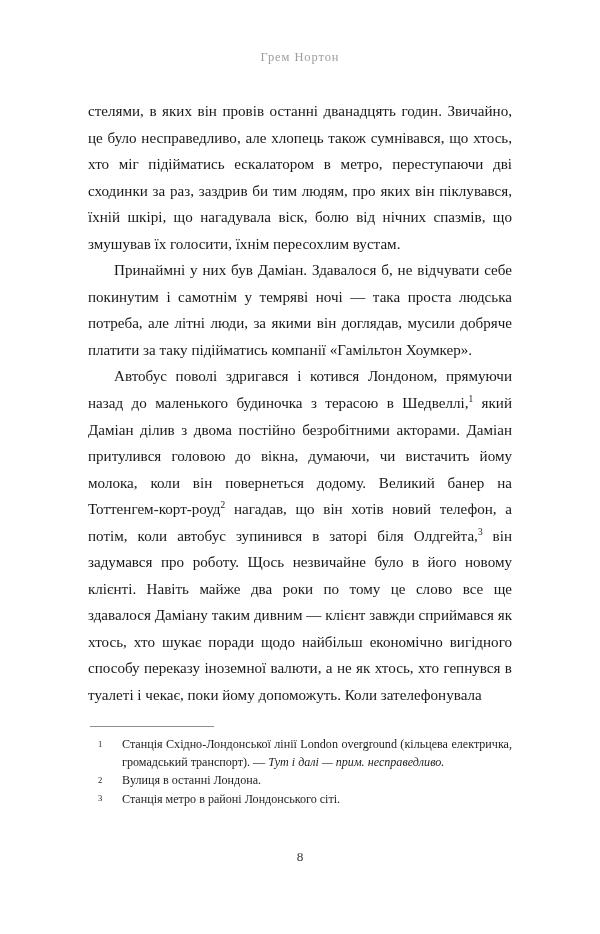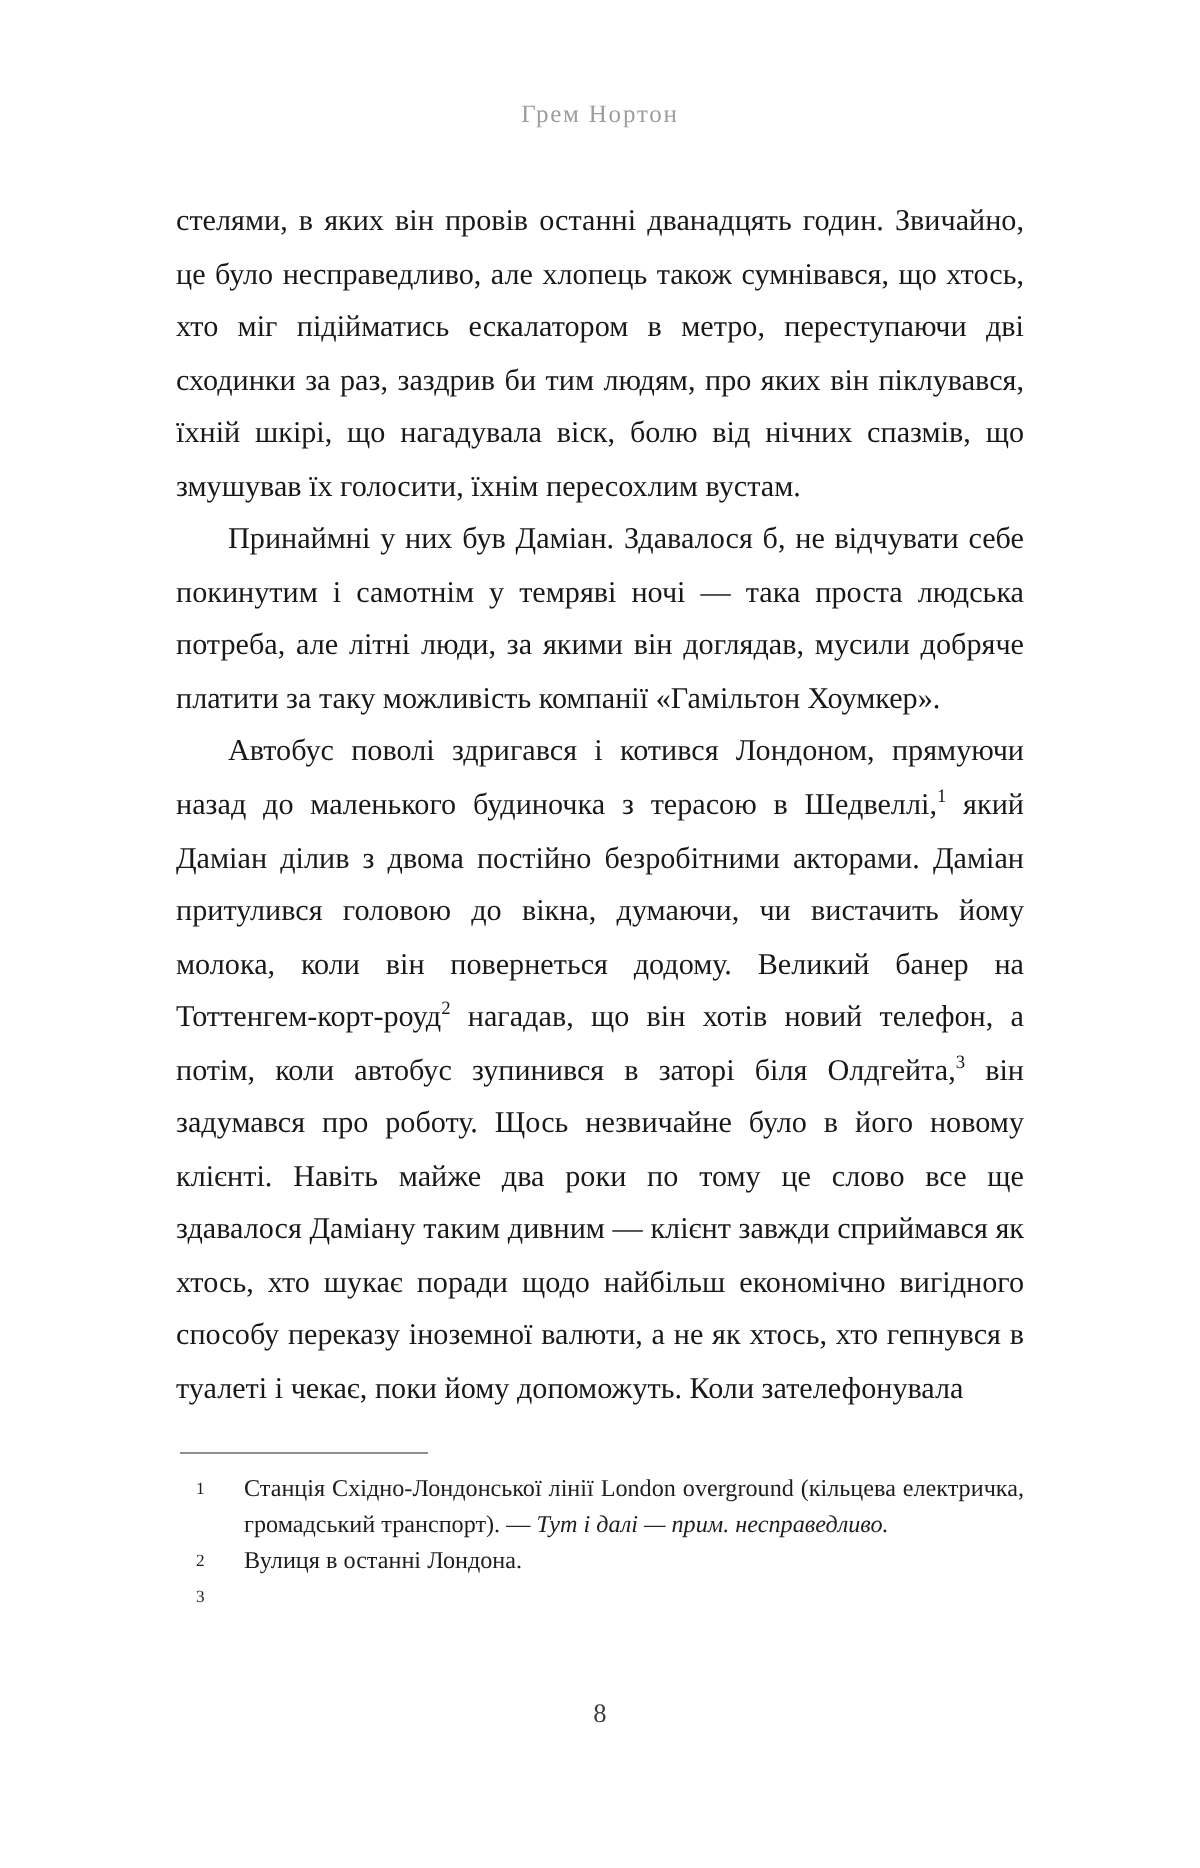--- a/index.html
+++ b/index.html
@@ -104,28 +104,28 @@
 </style>
 </head>
 <body>
 
 <div class="page">
 
   <div class="running-head">Грем Нортон</div>
 
   <div class="textblock" id="body-block">
       <p class="noindent">стелями, в яких він провів останні дванадцять годин. Звичайно, це було несправедливо, але хлопець також сумнівався, що хтось, хто міг підійматись ескалатором в метро, переступаючи дві сходинки за раз, заздрив би тим людям, про яких він піклувався, їхній шкірі, що нагадувала віск, болю від нічних спазмів, що змушував їх голосити, їхнім пересохлим вустам.</p>
-      <p>Принаймні у них був Даміан. Здавалося б, не відчувати себе покинутим і самотнім у темряві ночі — така проста людська потреба, але літні люди, за якими він доглядав, мусили добряче платити за таку можливість компанії «Гамільтон Хоумкер».</p>
+      <p>Принаймні у них був Даміан. Здавалося б, не відчувати себе покинутим і самотнім у темряві ночі — така проста людська потреба, але літні люди, за якими він доглядав, мусили добряче платити за таку підійматись компанії «Гамільтон Хоумкер».</p>
       <p>Автобус поволі здригався і котився Лондоном, прямуючи назад до маленького будиночка з терасою в Шедвеллі,<sup class="fnref">1</sup> який Даміан ділив з двома постійно безробітними акторами. Даміан притулився головою до вікна, думаючи, чи вистачить йому молока, коли він повернеться додому. Великий банер на Тоттенгем-корт-роуд<sup class="fnref">2</sup> нагадав, що він хотів новий телефон, а потім, коли автобус зупинився в заторі біля Олдгейта,<sup class="fnref">3</sup> він задумався про роботу. Щось незвичайне було в його новому клієнті. Навіть майже два роки по тому це слово все ще здавалося Даміану таким дивним — клієнт завжди сприймався як хтось, хто шукає поради щодо найбільш економічно вигідного способу переказу іноземної валюти, а не як хтось, хто гепнувся в туалеті і чекає, поки йому допоможуть. Коли зателефонувала</p>
     </div>
 
   <div class="footnotes">
     <div class="fn-rule"></div>
     <div class="fn-list" id="fn-list">
         <div class="fn-item"><span class="fn-num">1</span><span>Станція Східно-Лондонської лінії London overground (кільцева електричка, громадський транспорт). — <i>Тут і далі — прим. несправедливо.</i></span></div>
         <div class="fn-item"><span class="fn-num">2</span><span>Вулиця в останні Лондона.</span></div>
-        <div class="fn-item"><span class="fn-num">3</span></div>
+        <div class="fn-item"><span class="fn-num">3</span><span>Станція метро в районі Лондонського сіті.</span></div>
       </div>
   </div>
 
   <div class="folio">8</div>
 
 </div>
 
 </body></html>

